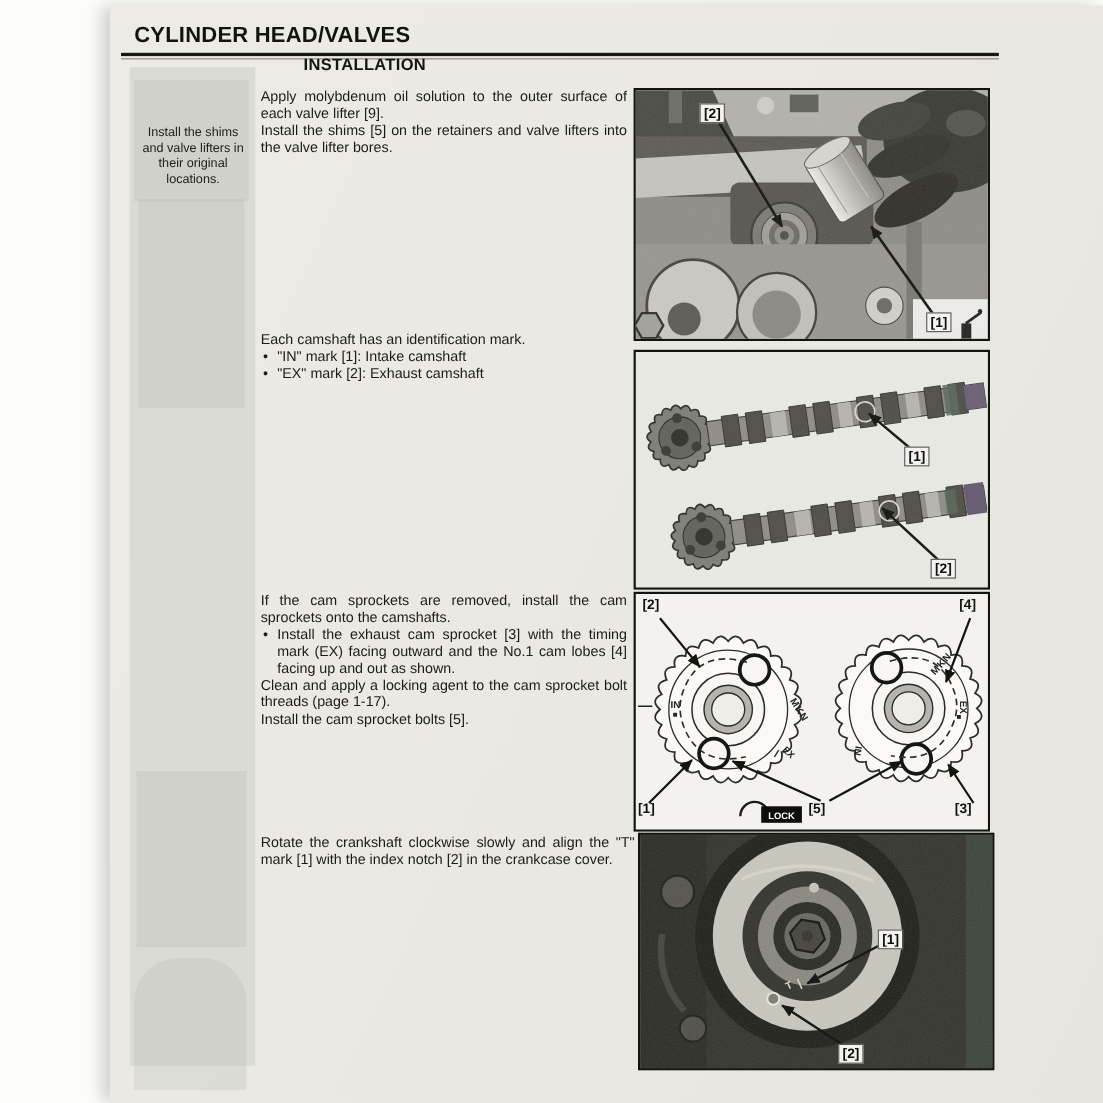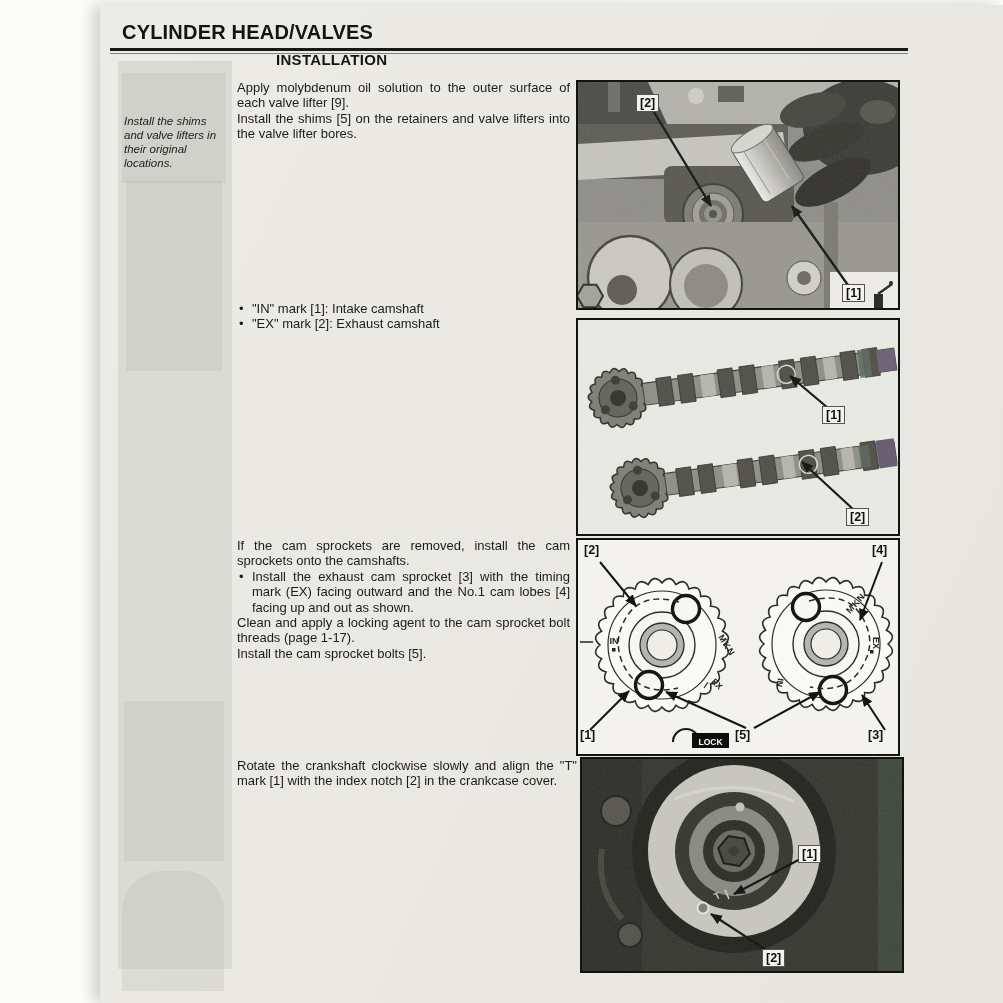--- a/index.html
+++ b/index.html
@@ -18,21 +18,21 @@
   .g1{left:4px;top:12px;width:104px;height:110px;}
   .g2{left:8px;top:120px;width:96px;height:190px;}
   .g3{left:6px;top:640px;width:100px;height:160px;}
   .g4{left:4px;top:810px;width:102px;height:120px;border-radius:40px 40px 0 0;}
   .page-header{position:absolute;left:22px;top:16px;font-size:20px;font-weight:bold;color:#13130f;letter-spacing:.2px;text-align:right;}
   .header-rule{position:absolute;left:10px;top:43px;width:798px;height:3px;background:#171713;}
   .header-rule-thin{position:absolute;left:10px;top:48px;width:798px;height:1px;background:rgba(23,23,19,.5);}
   .section-title{position:absolute;left:152px;top:46px;font-size:15px;font-weight:bold;color:#15150f;letter-spacing:.3px;margin-left:24px;}
   .margin-note{
     position:absolute;left:24px;top:109px;width:103px;
-    font-size:11.5px;font-style:italic;line-height:14px;text-align:left;color:#21211d;
+    font-size:11.5px;line-height:14px;text-align:center;color:#21211d;
   }
   .txt{position:absolute;left:137px;width:333px;}
   .txt p{margin:0;font-size:13px;line-height:15.4px;text-align:justify;color:#1b1b17;}
   .mt6{margin-top:6px;} .mt7{margin-top:7px;} .mt8{margin-top:8px;} .mt10{margin-top:10px;}
   .bul{position:relative;padding-left:15px;}
   .bul::before{content:"\2022";position:absolute;left:2px;top:0;}
   .fig{position:absolute;border:2px solid #14140f;background:#dddcd6;}
   .fig svg{position:absolute;left:0;top:0;display:block;}
   #fig1{left:476px;top:75px;width:320px;height:226px;}
   #fig2{left:476px;top:313px;width:320px;height:214px;}
@@ -63,20 +63,21 @@
   <div class="section-title">INSTALLATION</div>
 
   <div class="margin-note">Install the shims and valve lifters in their original locations.</div>
 
   <div class="txt" style="top:75px">
     <p>Apply molybdenum oil solution to the outer surface of each valve lifter [9].</p>
     <p class="mt6">Install the shims [5] on the retainers and valve lifters into the valve lifter bores.</p>
   </div>
 
   <div class="txt" style="top:296px">
+    <p>Each camshaft has an identification mark.</p>
     <p class="bul mt10">"IN" mark [1]: Intake camshaft</p>
     <p class="bul">"EX" mark [2]: Exhaust camshaft</p>
   </div>
 
   <div class="txt" style="top:533px">
     <p>If the cam sprockets are removed, install the cam sprockets onto the camshafts.</p>
     <p class="bul">Install the exhaust cam sprocket [3] with the timing mark (EX) facing outward and the No.1 cam lobes [4] facing up and out as shown.</p>
     <p class="mt8">Clean and apply a locking agent to the cam sprocket bolt threads (page 1-17).</p>
     <p>Install the cam sprocket bolts [5].</p>
   </div>

